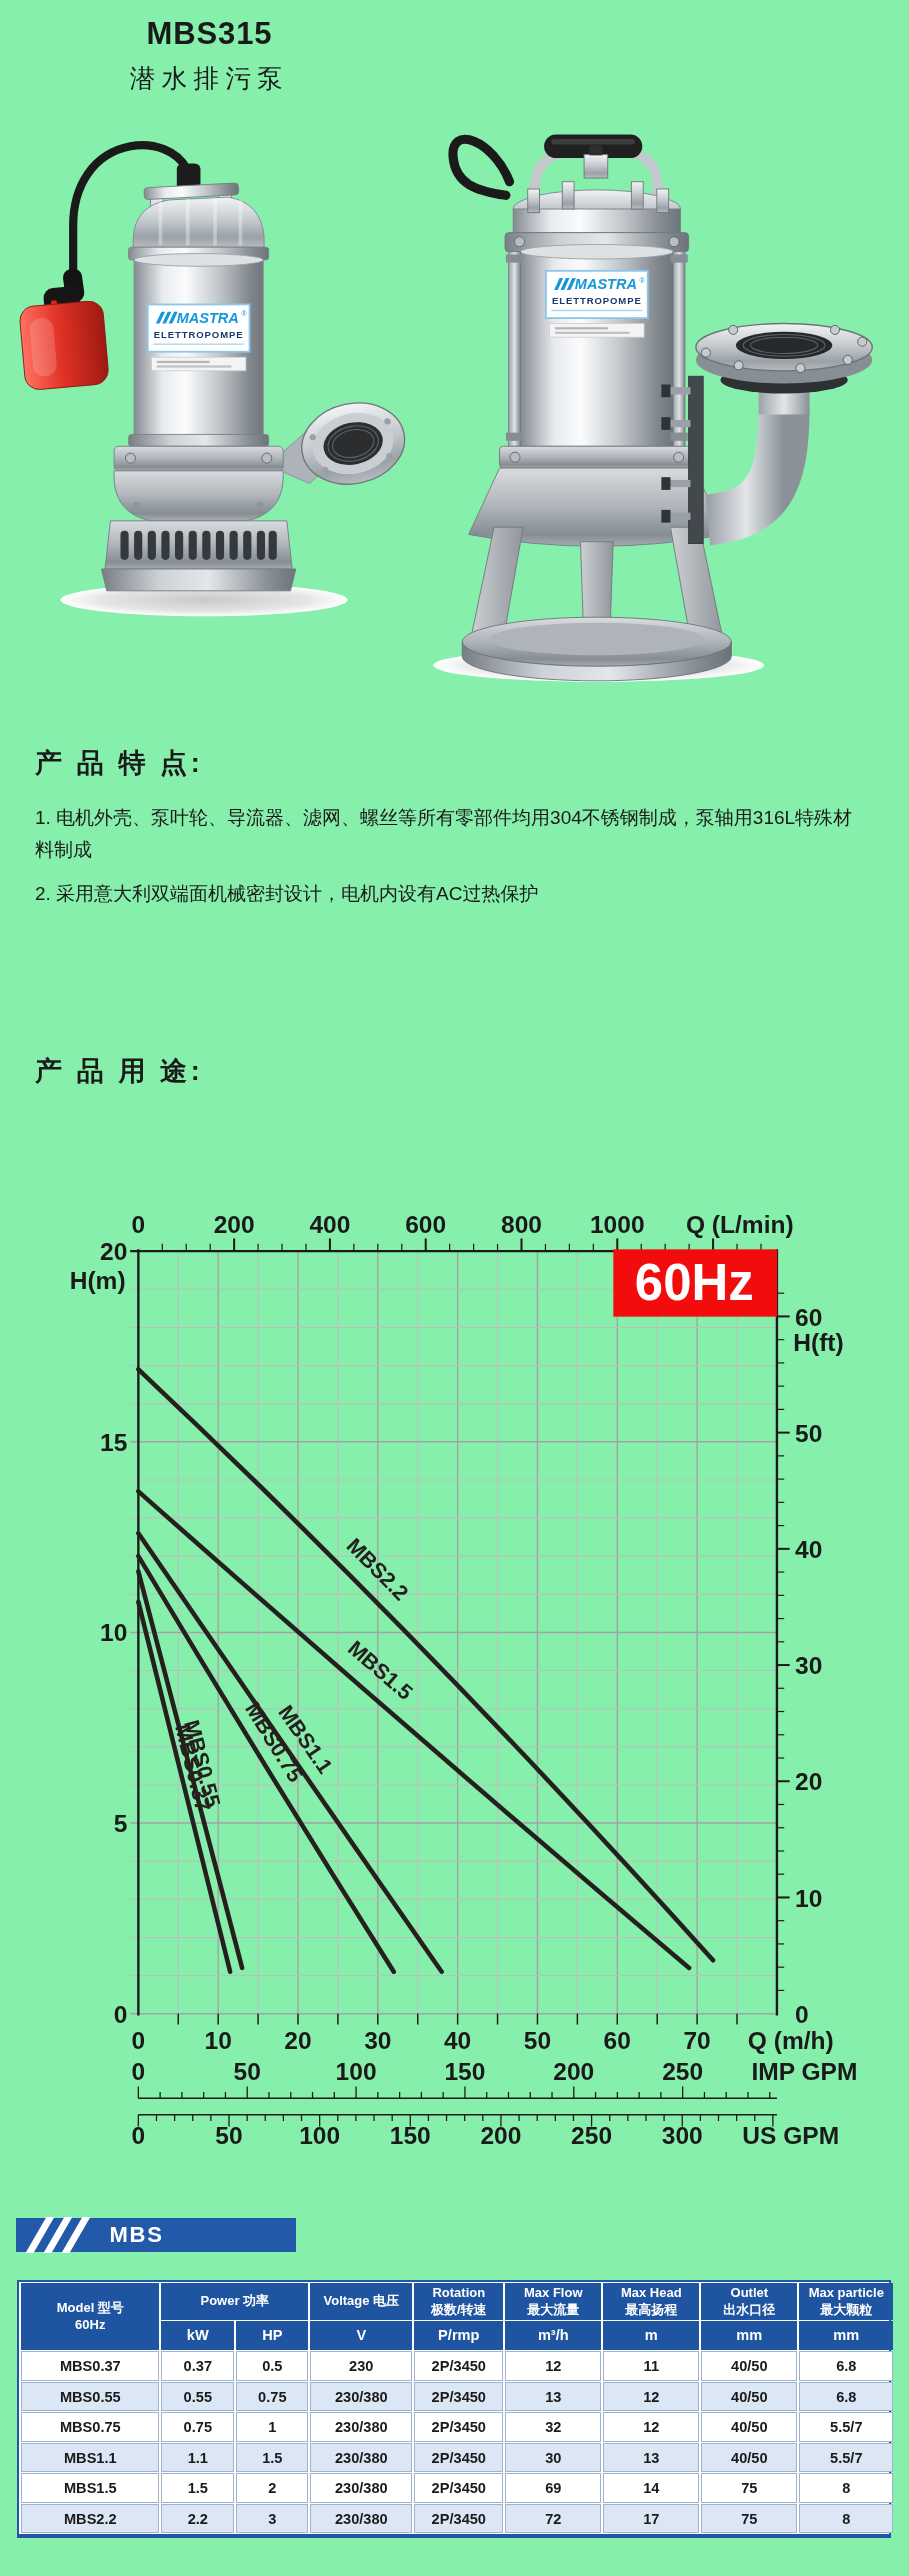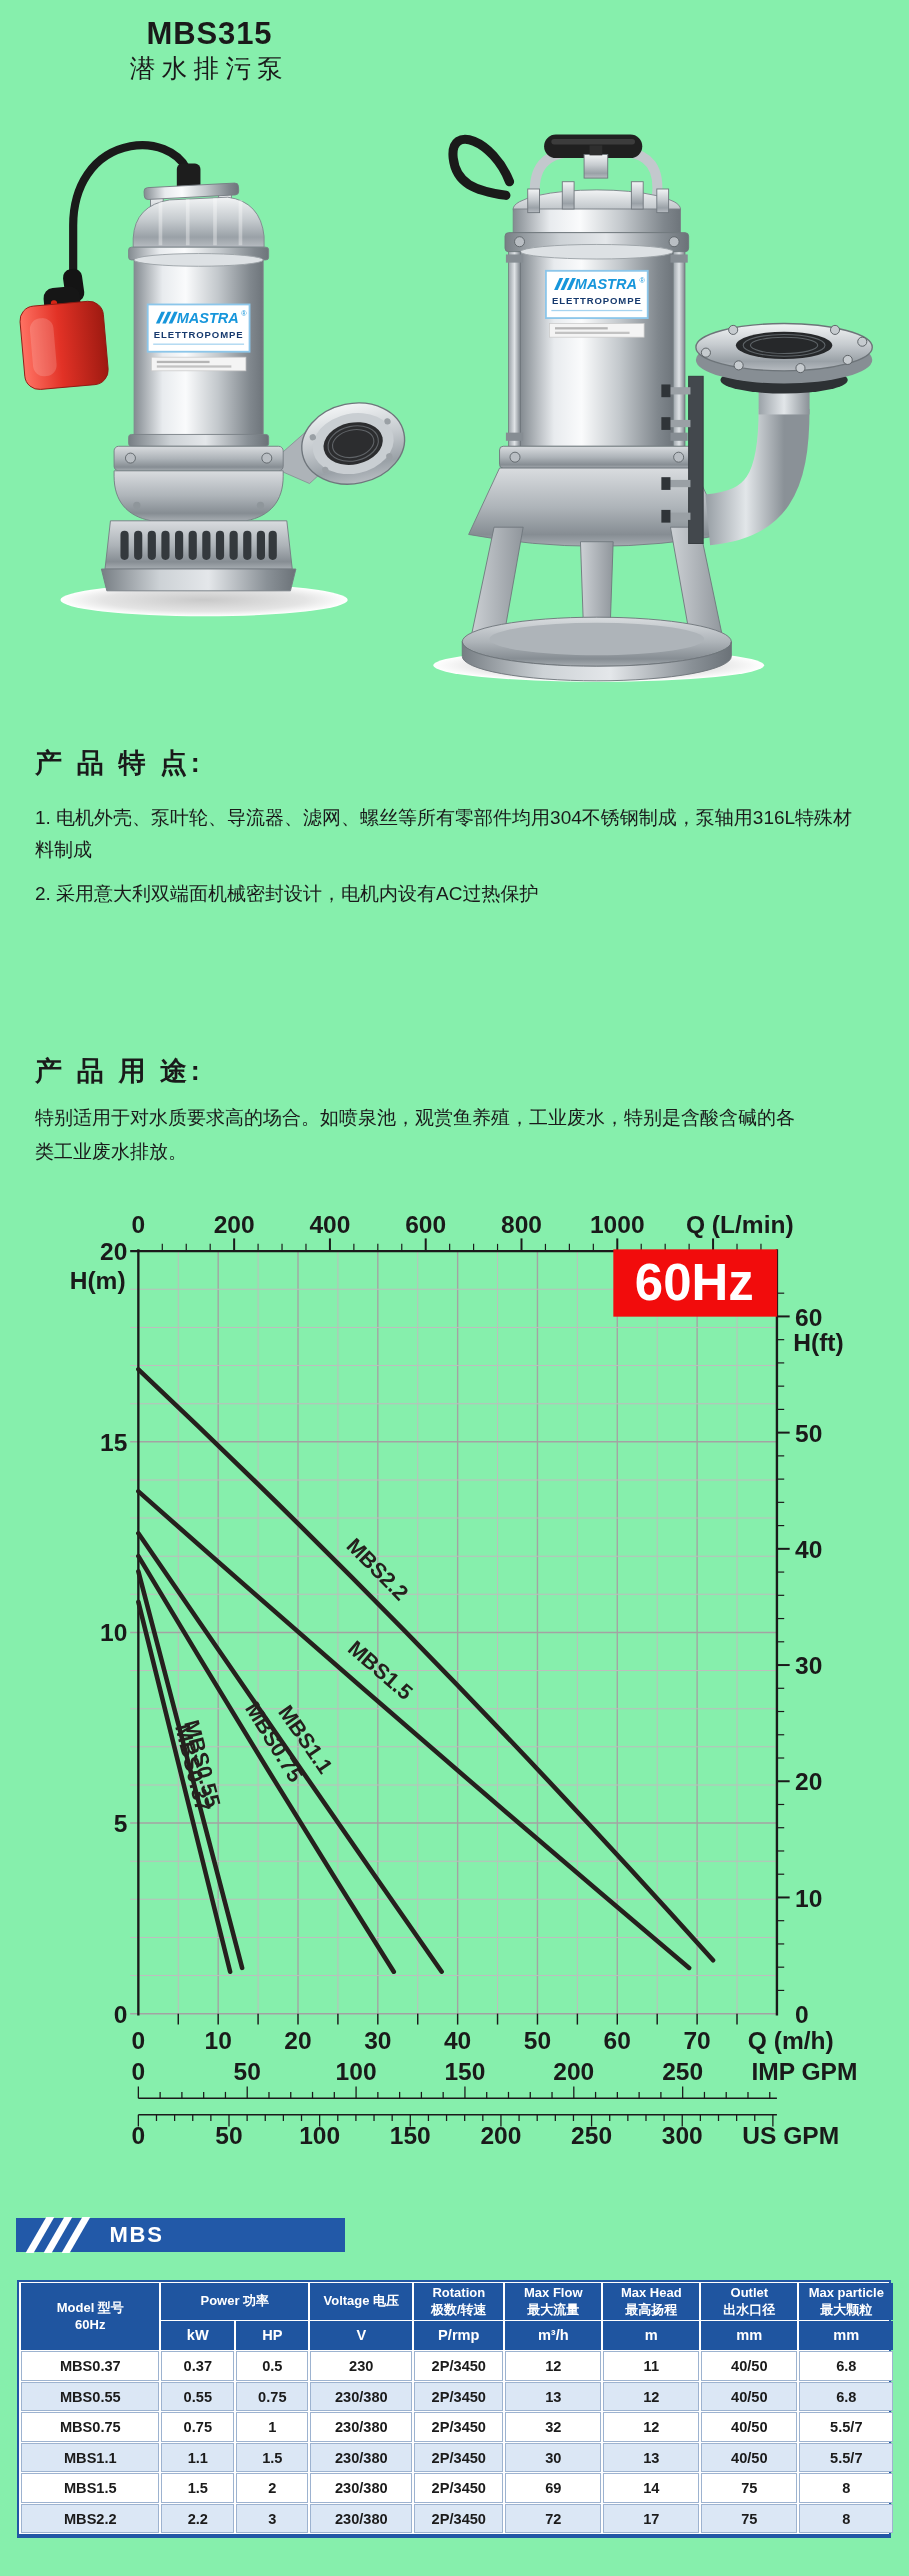--- a/index.html
+++ b/index.html
@@ -1,33 +1,33 @@
 <!DOCTYPE html>
 <html style="font-size:14.6px"><head>
 <meta charset="utf-8">
 <style>
   html,body{margin:0;padding:0;background:#ffffff;}
   body{font-family:"Liberation Sans","DejaVu Sans",sans-serif;color:#1a1a1a;}
   #page{position:relative;width:910px;height:2576px;background:#86efac;overflow:hidden;}
 
   .title-block{position:absolute;text-align:center;}
   .title-model{font-size:31px;font-weight:bold;letter-spacing:0.9px;line-height:35px;}
-  .title-type{font-size:25.5px;letter-spacing:6.4px;line-height:33px;margin-top:1px;}
+  .title-type{font-size:25.5px;letter-spacing:6.4px;line-height:33px;margin-top:11px;}
 
   #hero{position:absolute;left:0;top:109px;width:910px;height:600px;}
 
   .sec-heading{position:absolute;left:35px;font-size:27px;font-weight:bold;letter-spacing:3.6px;}
   .feature-list{position:absolute;left:35px;top:802px;width:835px;font-size:19px;line-height:32px;}
   .feature-list p{margin:0 0 12px 0;}
   .usage-text{position:absolute;left:35px;top:1101px;width:764px;font-size:19px;line-height:34px;}
 
   #chart-host{position:absolute;left:0;top:1182px;width:910px;height:1010px;}
   #chart-host svg text{font-family:"Liberation Sans","DejaVu Sans",sans-serif;}
 
-  .banner{position:absolute;left:16.4px;top:2218px;width:329px;height:34px;background:#2259a8;}
+  .banner{position:absolute;left:16.4px;top:2218px;width:280px;height:34px;background:#2259a8;}
   .banner .stripe{position:absolute;top:-0.9px;bottom:-0.9px;width:8.2px;background:#fff;transform:skewX(-30deg);}
   .banner .blabel{position:absolute;left:93px;top:3.6px;font-size:22px;font-weight:bold;color:#fff;letter-spacing:1.8px;}
 
   .tblwrap{position:absolute;left:17.3px;top:2280px;width:874px;border:2.7px solid #2257a5;border-bottom-width:4.5px;background:#fff;box-sizing:border-box;}
   .tblwrap table{width:100%;border-collapse:separate;border-spacing:2.7px 1.8px;table-layout:fixed;}
   .tblwrap th{background:#1f55a0;color:#fff;font-size:13px;font-weight:bold;line-height:1.3;padding:1.8px 0;text-align:center;}
   .tblwrap tr.hr1 th{height:33px;}
   .tblwrap tr.hr2 th{height:25.5px;font-size:14.6px;}
   .tblwrap td{height:25.5px;text-align:center;font-size:14.6px;font-weight:bold;border:0.9px solid #9db3d0;color:#1b1b1b;background:#fff;}
   .tblwrap tr.alt td{background:#dbe7f5;}
@@ -250,21 +250,20 @@
     </g>
   </svg>
 
   <div class="sec-heading" style="top:745px;">产 品 特 点:</div>
   <div class="feature-list">
     <p>1. 电机外壳、泵叶轮、导流器、滤网、螺丝等所有零部件均用304不锈钢制成，泵轴用316L特殊材料制成</p>
     <p>2. 采用意大利双端面机械密封设计，电机内设有AC过热保护</p>
   </div>
 
   <div class="sec-heading" style="top:1053px;">产 品 用 途:</div>
-  <div class="usage-text">特别适用于对水质要求高的场合。如喷泉池，观赏鱼养殖，工业废水，特别是含酸含碱的各类工业废水排放。</div>
 
   <div id="chart-host"><svg viewBox="0 0 1000 1110" width="910" height="1010">
         <line x1="195.8625" y1="76" x2="195.8625" y2="914" stroke="#bdbdbd" stroke-width="1.1"></line>
         <line x1="239.72500000000002" y1="76" x2="239.72500000000002" y2="914" stroke="#a3a3a3" stroke-width="1.5"></line>
         <line x1="283.5875" y1="76" x2="283.5875" y2="914" stroke="#bdbdbd" stroke-width="1.1"></line>
         <line x1="327.45000000000005" y1="76" x2="327.45000000000005" y2="914" stroke="#a3a3a3" stroke-width="1.5"></line>
         <line x1="371.3125" y1="76" x2="371.3125" y2="914" stroke="#bdbdbd" stroke-width="1.1"></line>
         <line x1="415.175" y1="76" x2="415.175" y2="914" stroke="#a3a3a3" stroke-width="1.5"></line>
         <line x1="459.0375" y1="76" x2="459.0375" y2="914" stroke="#bdbdbd" stroke-width="1.1"></line>
         <line x1="502.90000000000003" y1="76" x2="502.90000000000003" y2="914" stroke="#a3a3a3" stroke-width="1.5"></line>

